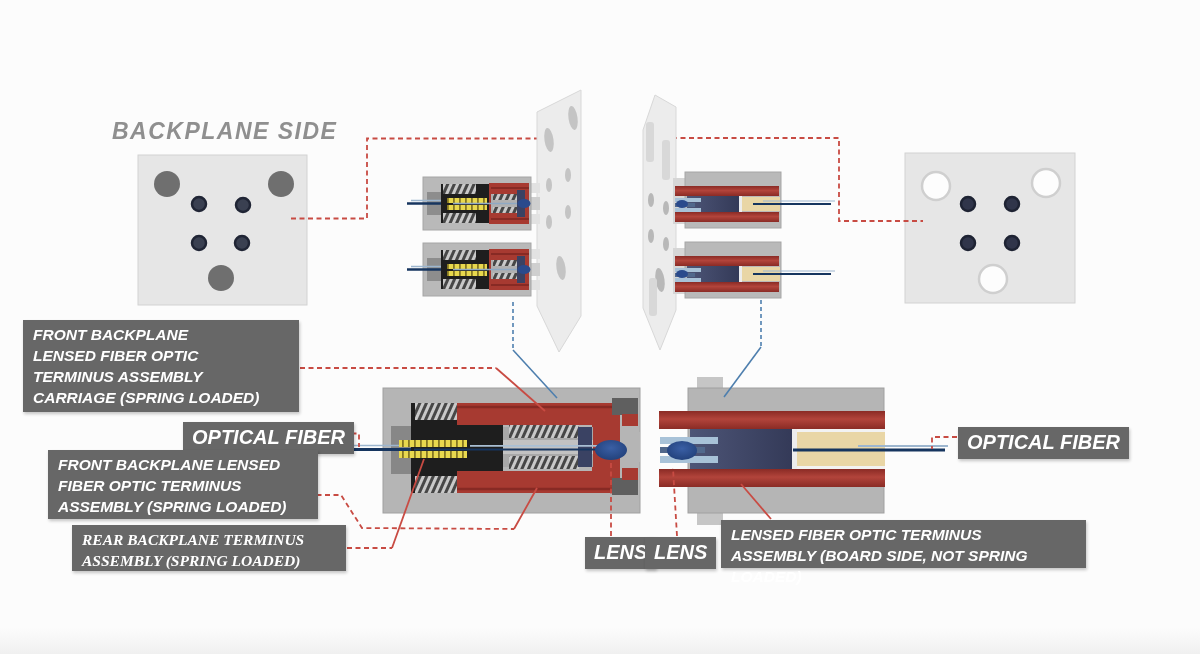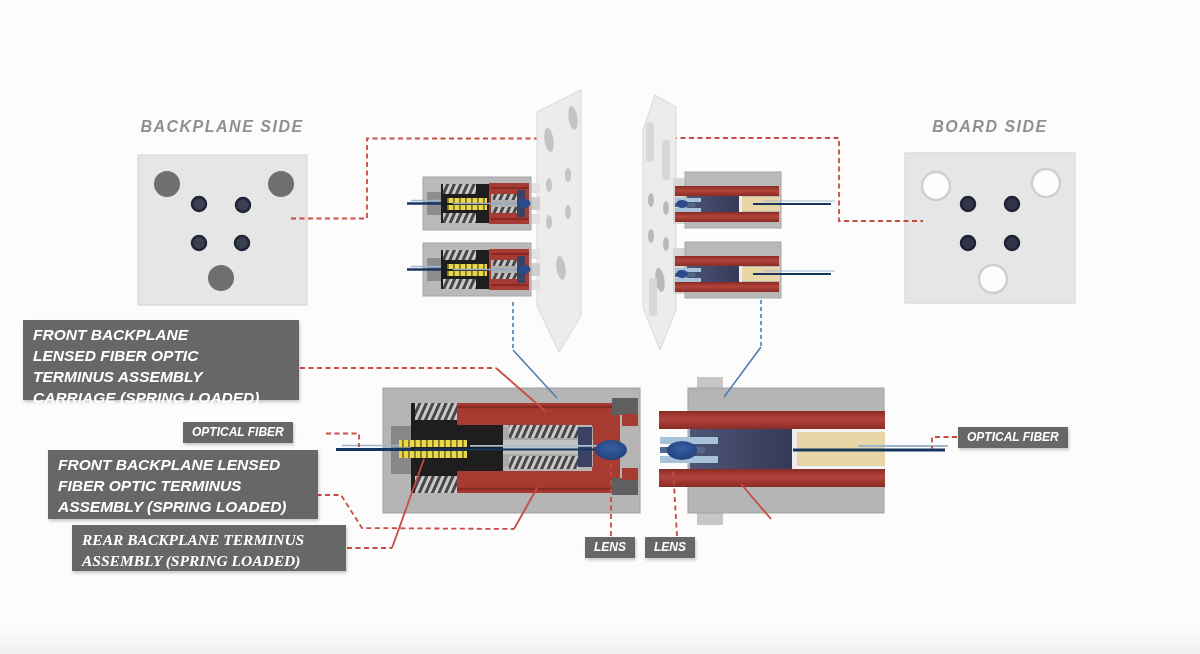--- a/index.html
+++ b/index.html
@@ -1,25 +1,25 @@
 <!DOCTYPE html>
 <html><head>
 <meta charset="utf-8">
 <style>
   html,body{margin:0;padding:0;}
   body{width:1200px;height:654px;overflow:hidden;background:#fbfbfb;
        font-family:"Liberation Sans",sans-serif;}
   .stage{position:relative;width:1200px;height:654px;background:linear-gradient(#fcfcfc 0 96%,#f0f0f0);}
   svg{position:absolute;left:0;top:0;}
-  .t-title{position:absolute;font-style:italic;font-weight:700;font-size:16px;
+  .t-title{position:absolute;font-style:italic;font-weight:700;font-size:23px;
            color:#8f8f8f;letter-spacing:1.5px;text-align:center;white-space:nowrap;}
   .callout{position:absolute;background:#676767;color:#ffffff;font-style:italic;font-weight:700;
            font-size:15.5px;line-height:1.38;padding:5px 10px;white-space:pre-line;
            box-sizing:border-box;box-shadow:1px 2px 3px rgba(0,0,0,.22);}
-  .callout.small{font-size:12px;padding:2px 9px;white-space:nowrap;}
+  .callout.small{font-size:20px;padding:2px 9px;white-space:nowrap;}
   .callout.tight{line-height:1.35;}
 </style>
 </head>
 <body>
 
 <div class="stage">
 
 <svg width="1200" height="654" viewBox="0 0 1200 654">
   <defs>
     <pattern id="coil" patternUnits="userSpaceOnUse" width="6" height="22" patternTransform="rotate(24)">
@@ -215,36 +215,37 @@
   <g stroke="#4e7fae" stroke-width="1.6" fill="none">
     <path d="M513,302 V350" stroke-dasharray="4 3"></path>
     <path d="M513,350 L557,398"></path>
     <path d="M761,300 V347" stroke-dasharray="4 3"></path>
     <path d="M761,347 L724,397"></path>
   </g>
 </svg>
 
 <div class="t-title" style="left:112px;top:118px;width:220px;">BACKPLANE SIDE</div>
 
-<div class="t-title" style="left:880px;top:118px;width:220px;">BOARD SIDE</div>
-
-<div class="callout tight" style="left:23px;top:320px;width:276px;height:80px;">FRONT BACKPLANE
+
+<div class="callout tight" style="left:23px;top:320px;width:276px;height:92px;">FRONT BACKPLANE
 LENSED FIBER OPTIC
 TERMINUS ASSEMBLY
 CARRIAGE (SPRING LOADED)</div>
 
 <div class="callout small" style="left:183px;top:422px;">OPTICAL FIBER</div>
 
 <div class="callout tight" style="left:20px;top:450px;width:270px;height:69px;margin-left:28px;">FRONT BACKPLANE LENSED
 FIBER OPTIC TERMINUS
 ASSEMBLY (SPRING LOADED)</div>
 
 <div class="callout tight" style="left:72px;top:525px;width:274px;height:46px;font-family:Liberation Serif, serif;">REAR BACKPLANE TERMINUS
 ASSEMBLY (SPRING LOADED)</div>
 
 <div class="callout small" style="left:585px;top:537px;">LENS</div>
 
 <div class="callout small" style="left:645px;top:537px;">LENS</div>
 
+<div class="callout tight" style="left:721px;top:520px;width:365px;height:48px;">LENSED FIBER OPTIC TERMINUS
+ASSEMBLY (BOARD SIDE, NOT SPRING LOADED)</div>
 
 <div class="callout small" style="left:958px;top:427px;">OPTICAL FIBER</div>
 
 </div>
 
 </body></html>

